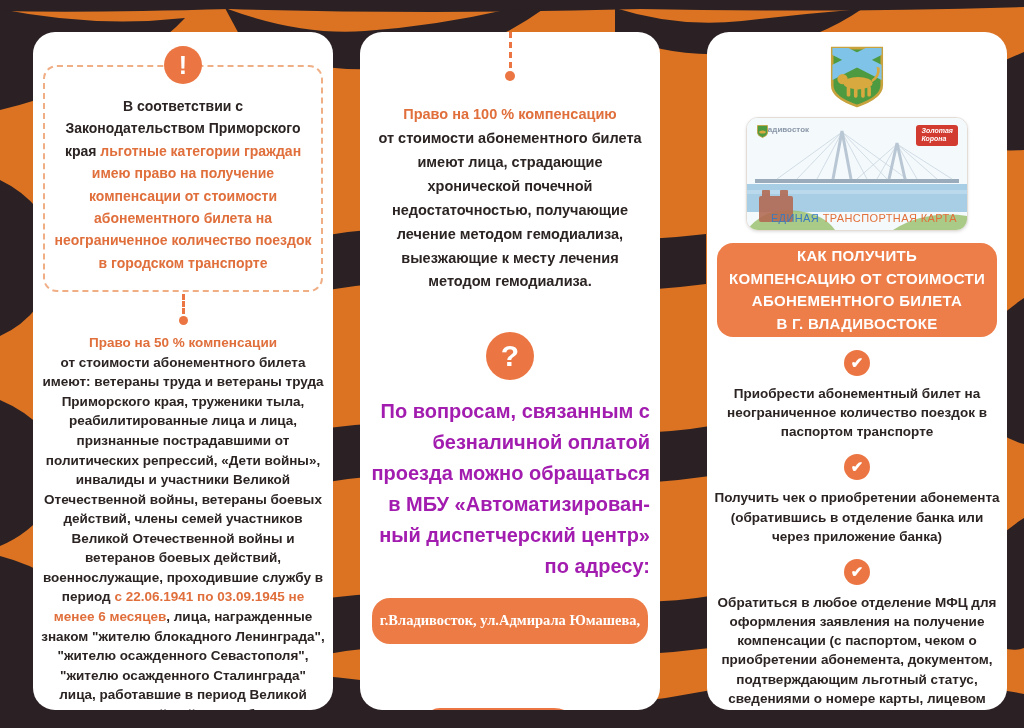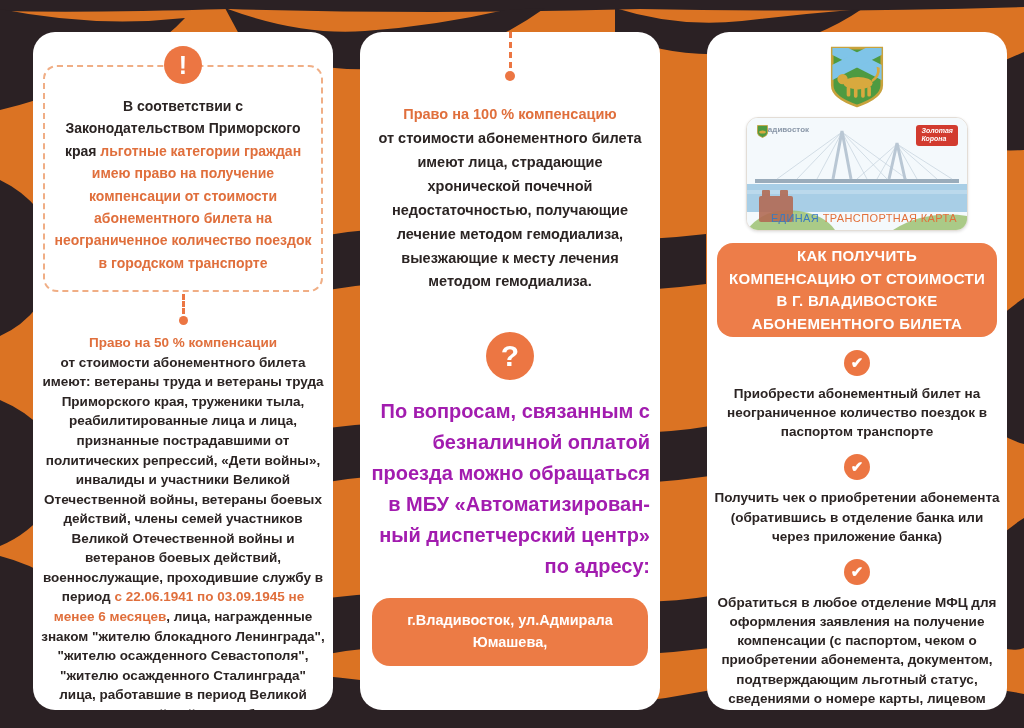--- a/index.html
+++ b/index.html
@@ -27,21 +27,21 @@
   .benefit50{margin:8px 8px 0;font-size:13.5px;line-height:1.45;font-weight:bold;text-align:center;color:#2B2423;}
   .benefit50 .lead{display:block;}
   
   .p2-connector{display:flex;flex-direction:column;align-items:center;}
   .p2-connector .dash{width:0;height:36px;border-left:3px dashed #EC7643;}
   .p2-connector .dot{width:10px;height:10px;border-radius:50%;background:#EC7643;margin-top:3px;}
   .benefit100{margin:22px 12px 0;font-size:14.5px;line-height:1.65;font-weight:bold;text-align:center;color:#2B2423;}
   .benefit100 .lead{display:block;}
   .qmark{margin-top:38px;}
   .question-text{margin:16px 10px 0;font-size:20px;line-height:1.55;font-weight:bold;text-align:right;color:#a21caf;}
-  .address-box{margin:16px 12px 0;background:#EC7B45;border-radius:18px;padding:12px 6px;color:#fff;font-weight:bold;font-size:14.5px;line-height:1.5;text-align:center;}
+  .address-box{margin:16px 12px 0;background:#EC7B45;border-radius:18px;padding:12px 6px;color:#fff;font-weight:bold;font-size:14.5px;line-height:1.5;text-align:center;font-family:Liberation Serif, serif;}
   .address-box span{display:block;}
   .bus-wrap{margin-top:46px;display:flex;justify-content:center;}
   
   .p3{padding-top:13px;box-sizing:border-box;}
   .coat{display:flex;justify-content:center;}
   .ministry{margin:7px 10px 0;font-size:11.5px;line-height:1.5;font-weight:bold;color:#4d4d4d;text-align:center;letter-spacing:.2px;}
   .ministry span{display:block;}
   .card{position:relative;width:220px;height:112px;margin:8px auto 0;background:#fff;border:1px solid #e3ddd6;border-radius:12px;box-shadow:0 1px 3px rgba(0,0,0,.12);overflow:hidden;}
   .card svg{position:absolute;inset:0;}
   .card .city{position:absolute;top:7px;left:10px;display:flex;align-items:center;gap:4px;font-size:8px;font-weight:bold;color:#8A97A8;}
@@ -184,22 +184,22 @@
         <span>Золотая</span>
         <span>Корона</span>
       </div>
       <div class="caption">
         <span class="cap-blue">ЕДИНАЯ </span><span class="cap-orange">ТРАНСПОРТНАЯ КАРТА</span>
       </div>
     </div>
     <div class="heading-box">
       <span>КАК ПОЛУЧИТЬ</span>
       <span>КОМПЕНСАЦИЮ ОТ СТОИМОСТИ</span>
+      <span>АБОНЕМЕНТНОГО БИЛЕТА</span>
       <span>В Г. ВЛАДИВОСТОКЕ</span>
-      <span>АБОНЕМЕНТНОГО БИЛЕТА</span>
     </div>
     <div class="step">
       <div class="circle-icon ci-26">
           <span>✔</span>
         </div>
       <p class="txt">Приобрести абонементный билет на неограниченное количество поездок в паспортом транспорте</p>
     </div>
     <div class="step">
       <div class="circle-icon ci-26">
           <span>✔</span>

